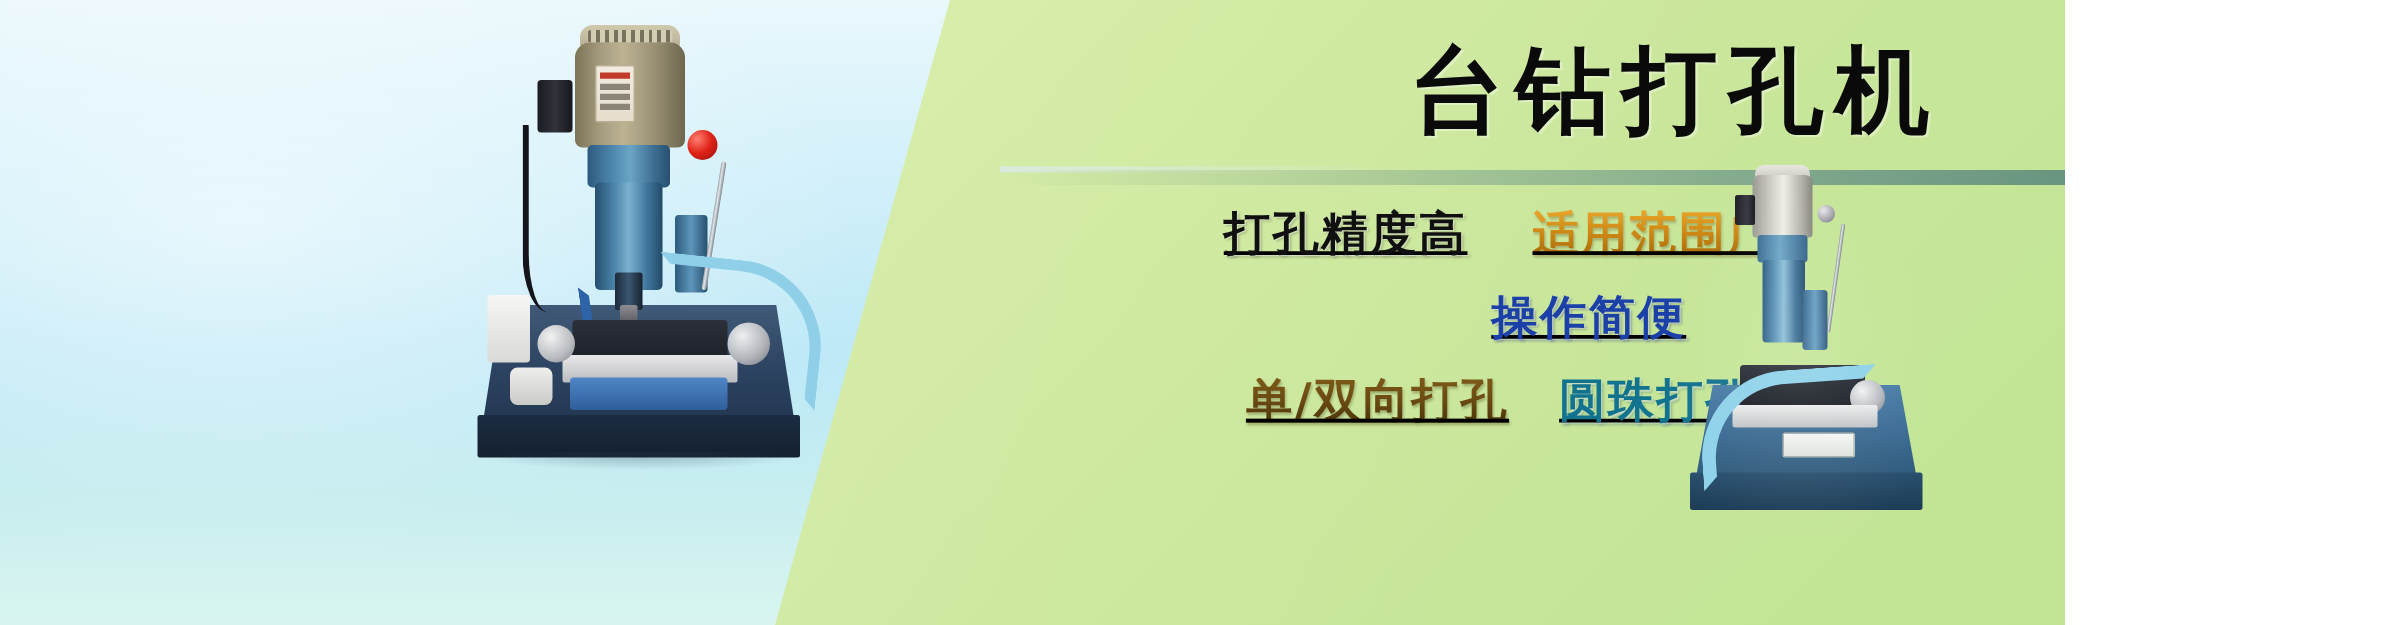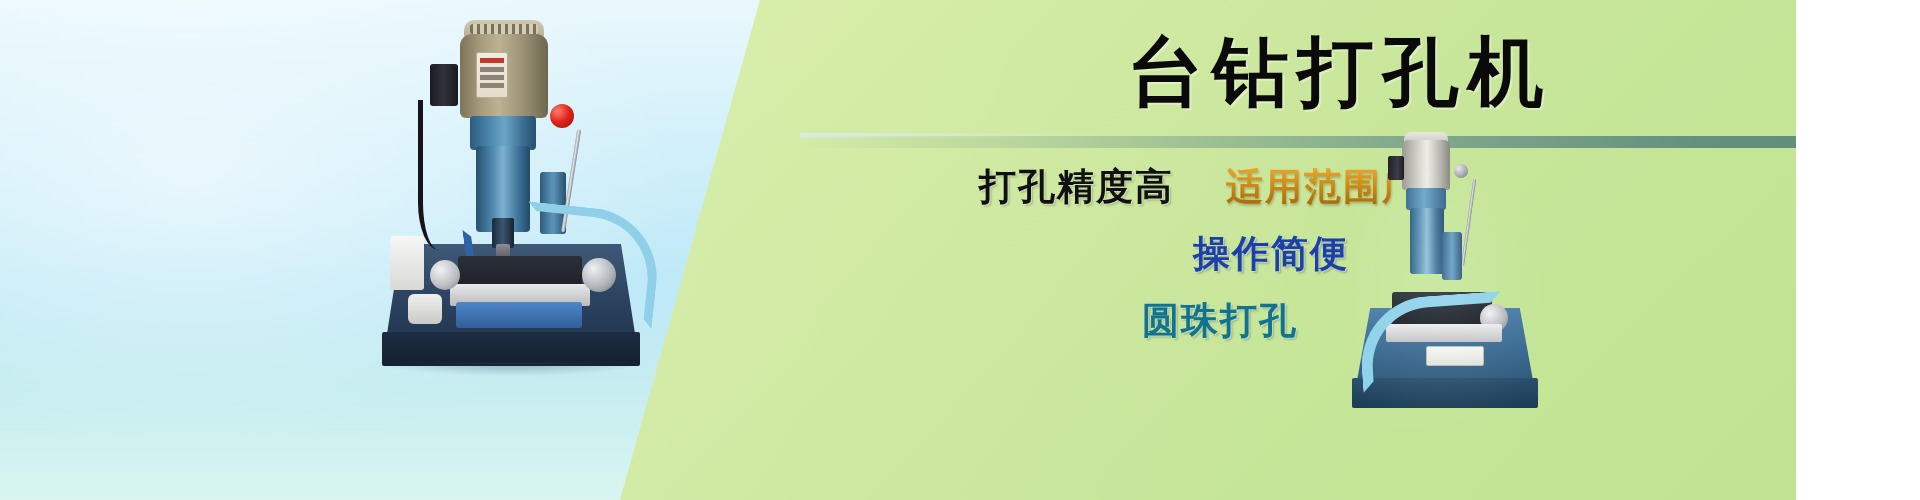--- a/index.html
+++ b/index.html
@@ -2,21 +2,21 @@
 <html><head>
 <meta charset="utf-8">
 <style>
   html, body {
     margin: 0;
     padding: 0;
     background: #ffffff;
   }
   .banner {
     position: relative;
-    width: 1796px;
+    width: 1652px;
     height: 500px;
     overflow: hidden;
     font-family: "DejaVu Serif", "Liberation Serif", serif;
     background: linear-gradient(160deg, #dff3fb 0%, #cbeef8 22%, #bfe9f6 45%, #b8e8f3 62%, #c9f0ef 80%, #dff6f2 100%);
   }
 
   
   .bg-wash-top {
     position: absolute;
     inset: 0;
@@ -89,20 +89,21 @@
     height: 5px;
     background: linear-gradient(90deg, rgba(220,235,240,0.75) 0%, rgba(220,235,240,0.0) 100%);
   }
 
   
   .features {
     position: absolute;
     left: 700px;
     top: 168px;
     width: 1000px;
+    text-decoration: underline;
   }
   .frow {
     display: flex;
     align-items: baseline;
     justify-content: center;
     height: 67px;
   }
   .frow .spacer { display: inline-block; }
   .feat {
     font-size: 37px;
@@ -487,20 +488,21 @@
       <span class="spacer" style="width:52px"></span>
       <span class="feat f-orange">适用范围广</span>
     </div>
 
     <div class="frow" style="padding-left:72px">
       <span class="spacer" style="width:70px"></span>
       <span class="feat f-blue">操作简便</span>
     </div>
 
     <div class="frow">
+      <span class="feat f-brown">单/双向打孔</span>
       <span class="spacer" style="width:40px"></span>
       <span class="feat f-teal">圆珠打孔</span>
     </div>
 
 
   </div>
 
   <div class="machine-right">
     <div class="mr-base-top"></div>
     <div class="mr-base-front"></div>

